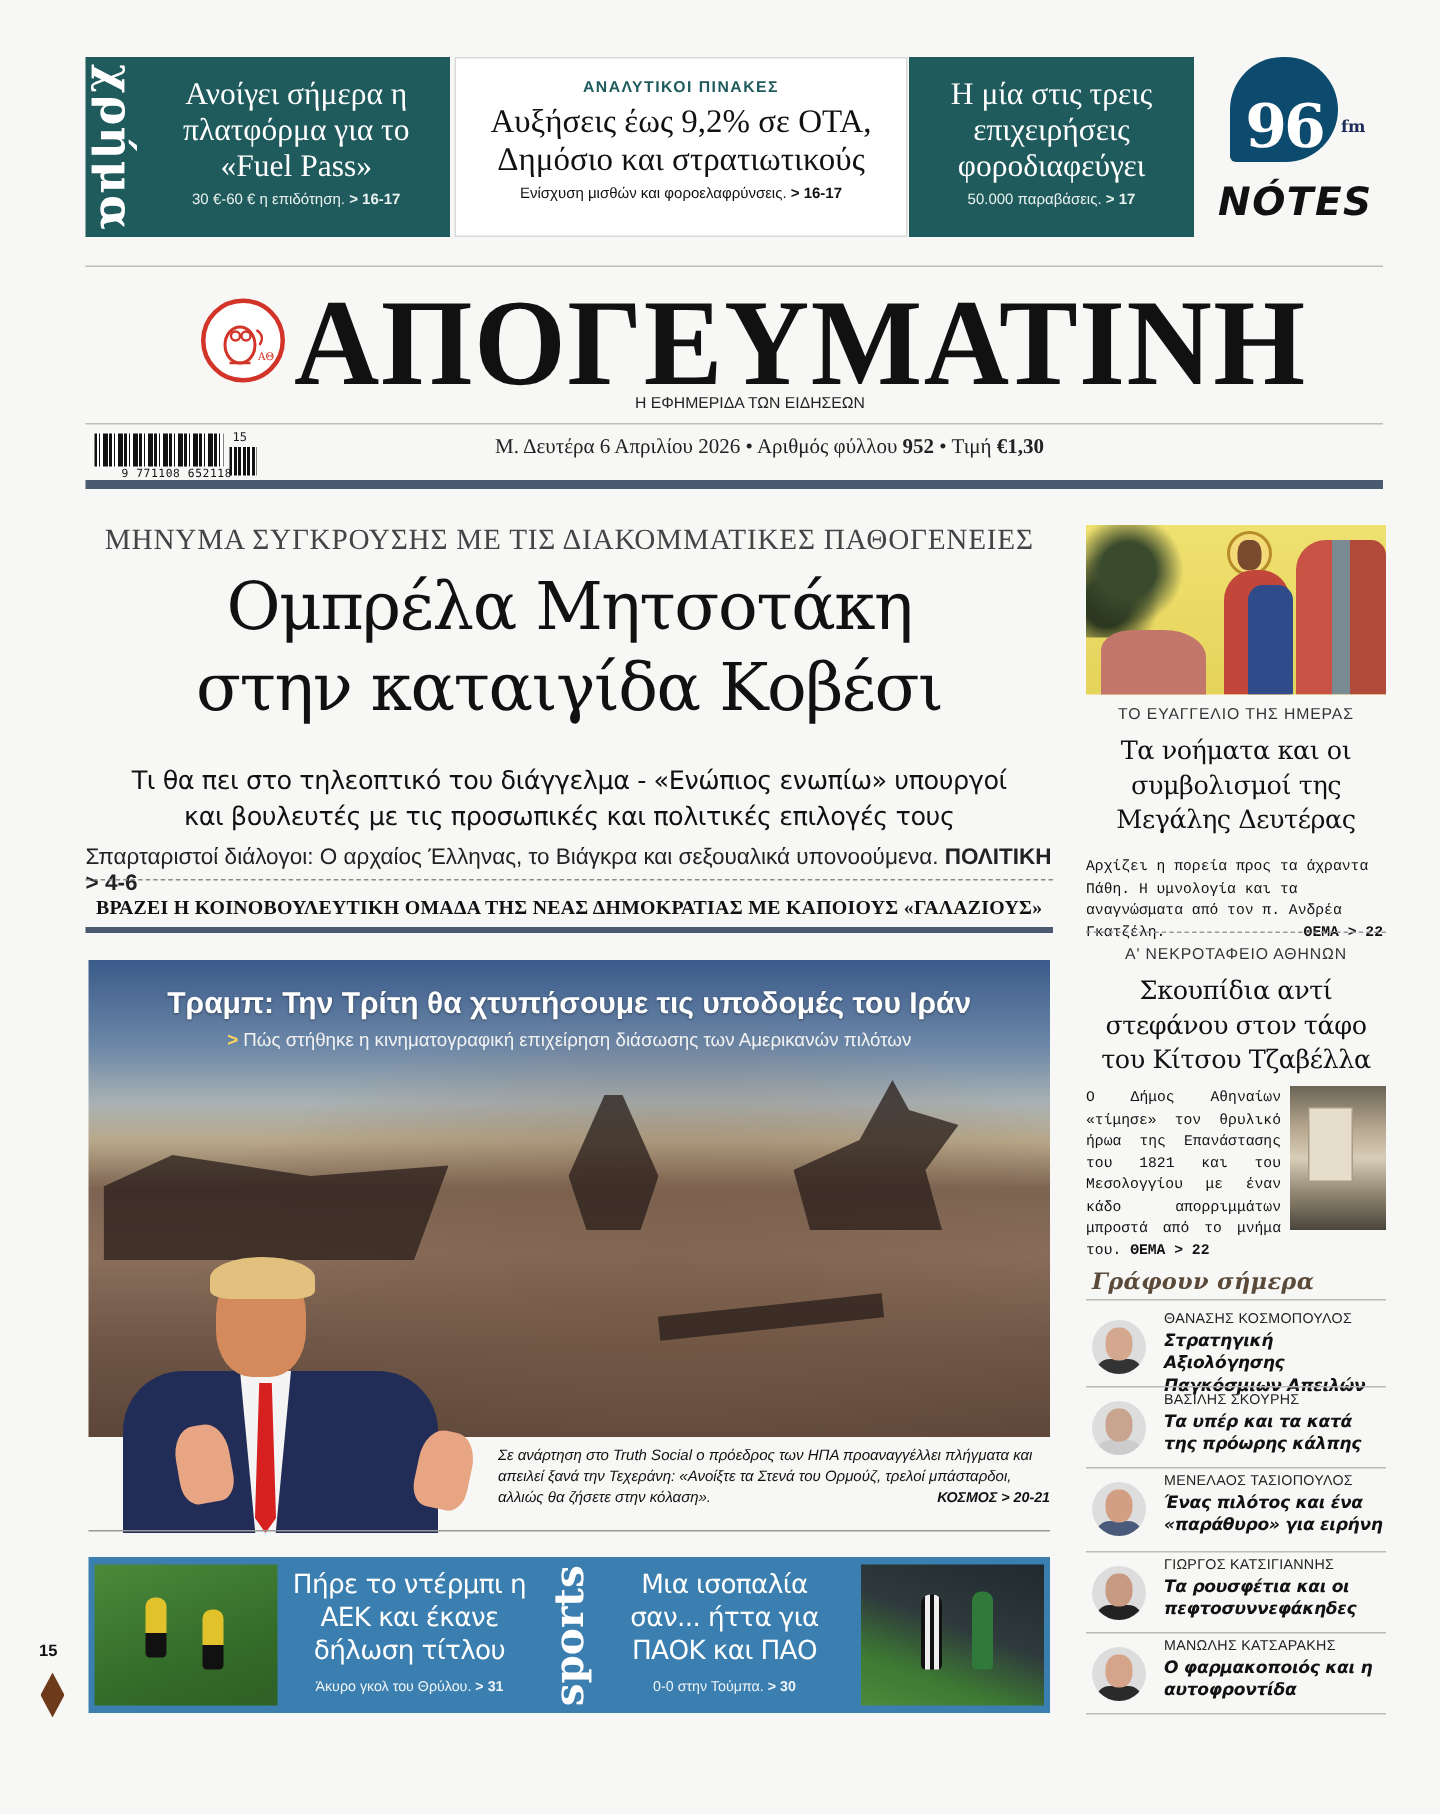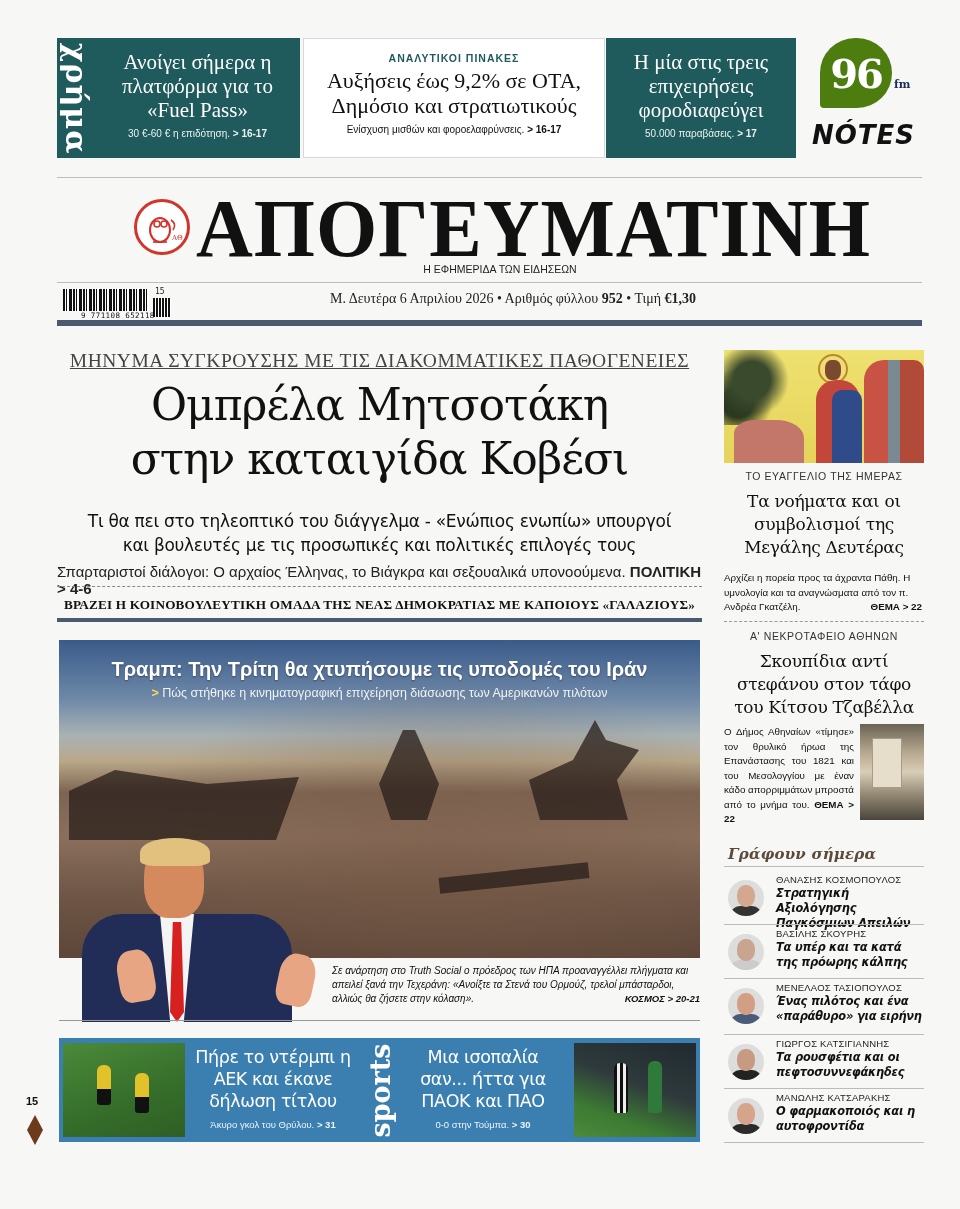--- a/index.html
+++ b/index.html
@@ -17,21 +17,21 @@
   .promo-left .body { position:absolute; left: 42px; right: 4px; top: 12px; text-align:center; }
   .promo-title { font-family: "Liberation Serif", serif; font-size: 21px; line-height: 24px; color:#fff; }
   .promo-sub { font-family: "Liberation Sans", sans-serif; font-size: 10px; margin-top: 6px; color:#eaf2ef;text-align:center; }
   .promo-sub b { font-weight: bold; }
   .promo-mid .kicker { text-align:center; font-family:"Liberation Sans", sans-serif; font-size: 10.5px; letter-spacing: 1px; color:#1f5a5d; font-weight: bold; margin-top: 13px; }
   .promo-mid .promo-title { color:#111; font-size: 22px; line-height: 25px; text-align:center; margin-top: 4px; }
   .promo-mid .promo-sub { color:#111; text-align:center; margin-top: 6px; }
   .promo-right .body { position:absolute; left:4px; right:4px; top: 12px; text-align:center; }
 
   .radio-logo { position:absolute; left: 812px; top: 36px; width: 110px; height: 122px; }
-  .radio-bubble { position:absolute; left: 8px; top: 2px; width: 72px; height: 70px; background:#4d7c0f; border-radius: 36px 36px 36px 4px; display:flex; align-items:center; justify-content:center; }
+  .radio-bubble { position:absolute; left: 8px; top: 2px; width: 72px; height: 70px; background:#0c4a6e; border-radius: 36px 36px 36px 4px; display:flex; align-items:flex-end; justify-content:center; }
   .radio-bubble span { font-family:"DejaVu Serif", serif; font-weight:bold; font-size: 40px; color:#fff; letter-spacing:-2px; }
   .radio-fm { position:absolute; left: 82px; top: 42px; font-family:"DejaVu Serif", serif; font-size: 11px; color:#1d2d5a; font-weight:bold; }
   .radio-notes { position:absolute; left: 0; top: 84px; width: 100px; text-align:center; font-family:"DejaVu Sans", sans-serif; font-weight: bold; font-style: italic; font-size: 26px; color:#111; letter-spacing: 1px; }
 
   .rule { position:absolute; left: 57px; width: 865px; height: 1px; background:#bdbdbd; }
 
   
   .emblem { position:absolute; left: 134px; top: 199px; width: 56px; height: 56px; border-radius: 50%; border: 3px solid #d2342a; background: #fff; display:flex; align-items:center; justify-content:center; }
   .emblem svg { width: 42px; height: 42px; }
   .masthead { position:absolute; left: 196px; top: 186px; width: 650px; text-align:center; font-family:"Liberation Serif", serif; font-weight: bold; font-size: 82px; line-height: 86px; color:#111; letter-spacing: 1px; transform: scaleX(0.96); transform-origin: left center; }
@@ -39,21 +39,21 @@
   .barcode { position:absolute; left: 57px; top: 287px; width: 120px; height: 34px; }
   .barcode .bars { position:absolute; left: 6px; top: 2px; width: 86px; height: 22px; background: repeating-linear-gradient(90deg, #111 0 2px, #fff 2px 3px, #111 3px 4px, #fff 4px 6px, #111 6px 9px, #fff 9px 10px); }
   .barcode .bars2 { position:absolute; left: 96px; top: 11px; width: 18px; height: 19px; background: repeating-linear-gradient(90deg, #111 0 2px, #fff 2px 3px, #111 3px 5px, #fff 5px 6px); }
   .barcode .digits { position:absolute; left: 0; top: 24px; font-family:"DejaVu Sans Mono", monospace; font-size: 7.5px; color:#111; letter-spacing: 0.4px; padding-left: 24px; }
   .barcode .addon { position:absolute; left: 98px; top: 0px; font-family:"DejaVu Sans Mono", monospace; font-size: 8px; }
   .issue-line { position:absolute; left: 330px; top: 291px; font-family:Liberation Serif, serif; font-size: 14px; color:#222; }
   .issue-line b { font-weight: bold; }
   .thick-rule { position:absolute; left: 57px; width: 865px; height: 6px; background:#4b5a70; }
 
   
-  .lead-kicker { position:absolute; left: 57px; width: 645px; top: 350px; text-align:center; font-family:"Liberation Serif", serif; font-size: 19.5px; color:#444; letter-spacing: 0.5px; text-decoration: underline; }
+  .lead-kicker { position:absolute; left: 57px; width: 645px; top: 350px; text-align:center; font-family:"Liberation Serif", serif; font-size: 19.5px; color:#444; letter-spacing: 0.5px; }
   .lead-headline { position:absolute; left: 57px; width: 645px; top: 378px; text-align:center; font-family:"DejaVu Serif", serif; font-size: 44px; line-height: 54px; color:#111; letter-spacing: -1px; }
   .lead-deck { position:absolute; left: 57px; width: 645px; top: 509px; text-align:center; font-family:"DejaVu Sans", sans-serif; font-size: 17px; line-height: 24px; color:#111; letter-spacing:-0.3px; }
   .lead-small { position:absolute; left: 57px; width: 645px; top: 563px; text-align:left; font-family:"Liberation Sans", sans-serif; font-size: 15px; color:#222; }
   .lead-small b { font-weight:bold; }
   .dash-rule { position:absolute; left: 57px; width: 645px; height: 0; border-top: 1.5px dashed #888; }
   .secondary-head { position:absolute; left: 57px; width: 645px; top: 597px; text-align:center; font-family:"Liberation Serif", serif; font-weight:bold; font-size: 13.2px; color:#111; letter-spacing: 0.2px; }
   .secondary-rule { position:absolute; left: 57px; width: 645px; top: 618px; height: 4px; background:#4b5a70; }
 
   
   .feature { position:absolute; left: 59px; top: 640px; width: 641px; height: 318px; overflow:hidden;
@@ -96,21 +96,21 @@
     background: linear-gradient(180deg, #efe170 0%, #e5d35a 100%); }
   .icon-img .tree { position:absolute; left: 0; top: 0; width: 70px; height: 75px; background: radial-gradient(circle at 40% 40%, #3a4a2c 0 30%, rgba(0,0,0,0) 60%), radial-gradient(circle at 20% 70%, #2c3920 0 20%, rgba(0,0,0,0) 45%); }
   .icon-img .rock { position:absolute; left: 10px; top: 70px; width: 70px; height: 45px; background: #c2776a; border-radius: 30% 40% 0 0; }
   .icon-img .christ-robe { position:absolute; left: 92px; top: 30px; width: 44px; height: 83px; background: #c2463a; border-radius: 20px 20px 0 0; }
   .icon-img .christ-cloak { position:absolute; left: 108px; top: 40px; width: 30px; height: 73px; background: #2f4b8a; border-radius: 10px 10px 0 0; }
   .icon-img .halo { position:absolute; left: 94px; top: 4px; width: 30px; height: 30px; border: 2px solid #b68b2a; border-radius: 50%; background:#f3da77; }
   .icon-img .face { position:absolute; left: 101px; top: 10px; width: 16px; height: 20px; background:#7a4a2e; border-radius: 40%; }
   .icon-img .apostles { position:absolute; left: 140px; top: 10px; width: 60px; height: 103px; background: linear-gradient(90deg, #c85345 0 40%, #7a8a92 40% 60%, #b24a3a 60%); border-radius: 20px 10px 0 0; }
   .side-kicker { text-align:center; font-family:"Liberation Sans", sans-serif; font-size: 10.5px; letter-spacing: 0.6px; color:#333; }
   .side-title { text-align:center; font-family:"DejaVu Serif", serif; font-size: 17px; line-height: 23px; color:#111; letter-spacing: -0.3px; }
-  .side-body { font-family:Liberation Sans, sans-serif; font-size: 9.8px; line-height: 14.5px; color:#111; }
+  .side-body { font-family:Liberation Mono, monospace; font-size: 9.8px; line-height: 14.5px; color:#111; }
   .side-body .ref { font-weight:bold; }
   .side-dash { position:absolute; left: 724px; width: 200px; height: 0; border-top: 1.5px dashed #999; }
   .tomb-img { position:absolute; left: 860px; top: 724px; width: 64px; height: 96px; background: linear-gradient(180deg, #6a6455 0%, #b8a890 30%, #d8cdb7 50%, #8f8470 75%, #4a453c 100%); }
   .tomb-img .slab { position:absolute; left: 12px; top: 14px; width: 30px; height: 50px; background:#e6ddca; border: 1px solid #a89c86; }
   .writers-title { position:absolute; left: 728px; top: 845px; font-family:"DejaVu Serif", serif; font-weight:bold; font-style: italic; font-size: 15px; color:#5b4a3a; letter-spacing: 0.2px; }
   .writers-rule { position:absolute; left: 724px; width: 200px; height: 1px; background:#bbb; }
   .writer { position:absolute; left: 724px; width: 200px; height: 50px; }
   .writer .avatar { position:absolute; left: 4px; top: 6px; width: 36px; height: 36px; border-radius: 50%; overflow:hidden; background: #ddd; }
   .writer .avatar .h { position:absolute; left: 9px; top: 5px; width: 18px; height: 22px; border-radius: 45%; background:#caa08a; }
   .writer .avatar .b { position:absolute; left: 2px; top: 26px; width: 32px; height: 14px; border-radius: 10px 10px 0 0; background:#333; }

